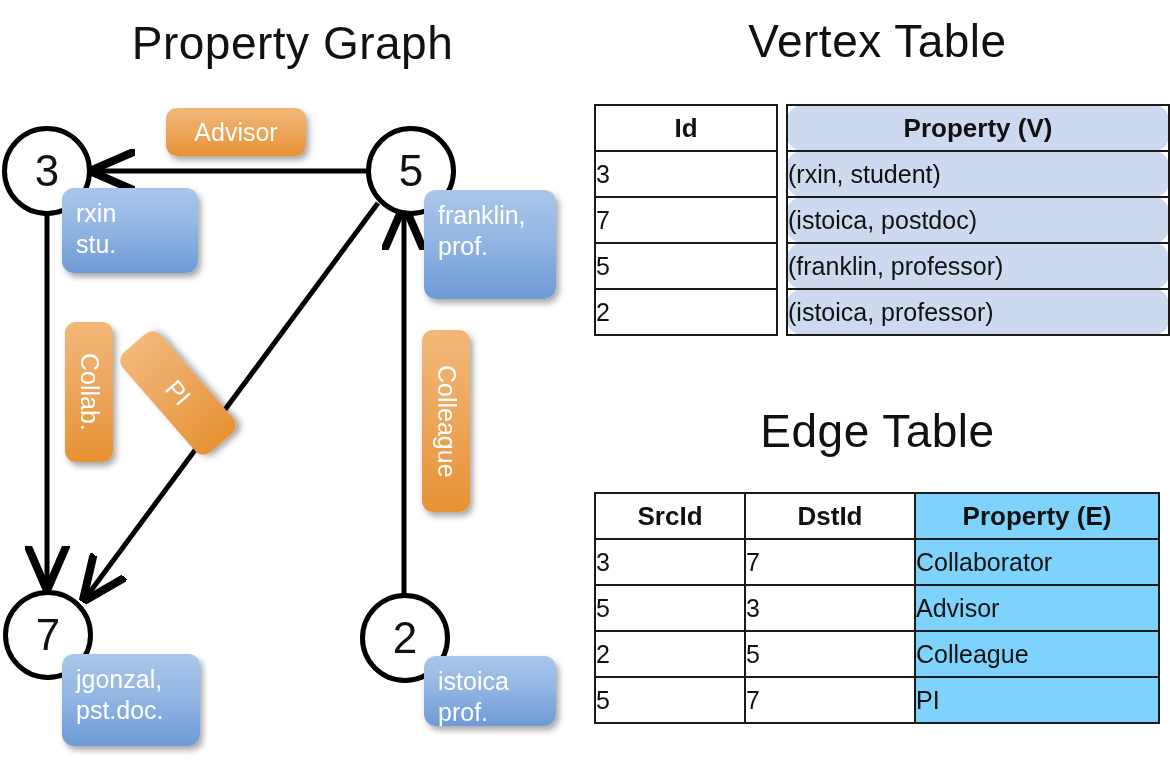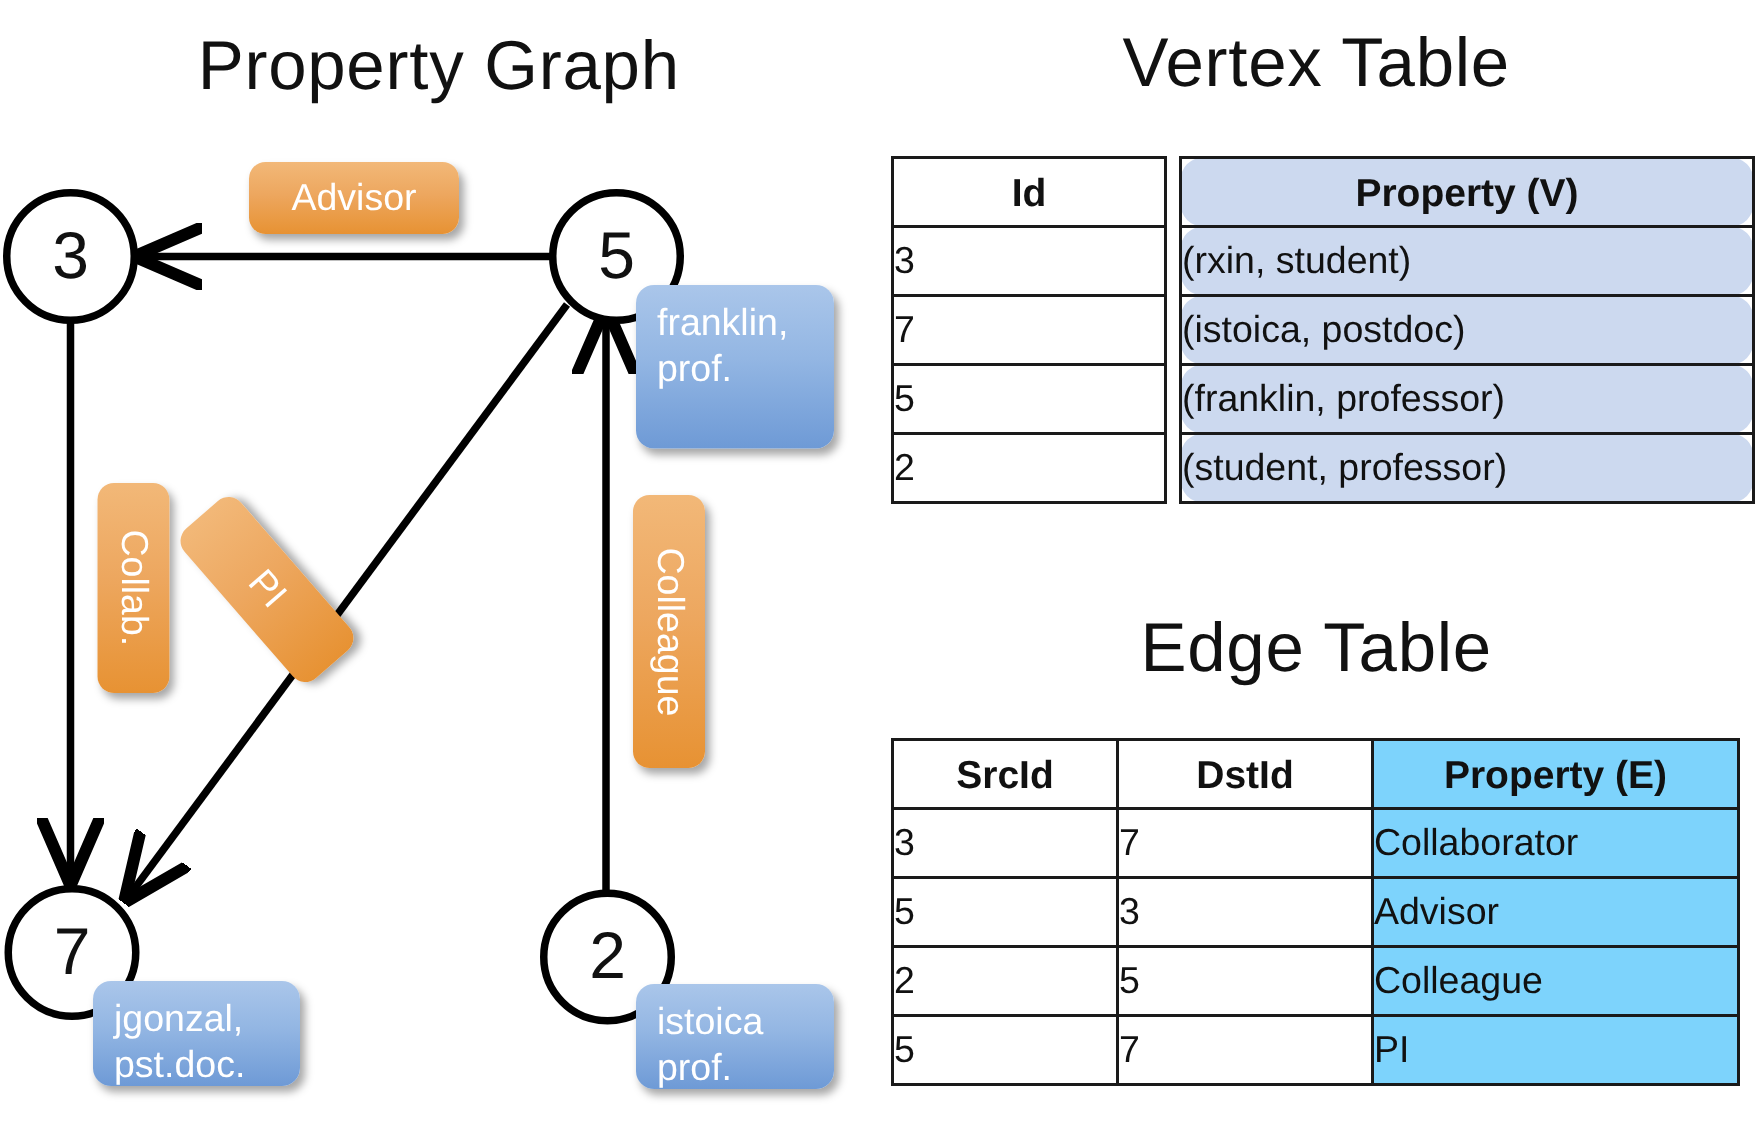--- a/index.html
+++ b/index.html
@@ -161,25 +161,27 @@
   <div class="node-circle" style="left:366px; top:126px; width:90px; height:90px;">
     <span>5</span>
   </div>
   <div class="node-circle" style="left:3px; top:590px; width:90px; height:90px;">
     <span>7</span>
   </div>
   <div class="node-circle" style="left:360px; top:593px; width:90px; height:90px;">
     <span>2</span>
   </div>
 
+  <div class="vprop" style="left:62px; top:188px; width:136px; height:85px;">rxin
+stu.</div>
 
   <div class="vprop" style="left:424px; top:190px; width:132px; height:109px;">franklin,
 prof.</div>
 
-  <div class="vprop" style="left:62px; top:654px; width:138px; height:70px;">jgonzal,
+  <div class="vprop" style="left:62px; top:654px; width:138px; height:92px;">jgonzal,
 pst.doc.</div>
 
   <div class="vprop" style="left:424px; top:656px; width:132px; height:70px;">istoica
 prof.</div>
 
   <div class="eprop" style="left:166px; top:108px; width:140px; height:48px;">
     <span>Advisor</span>
   </div>
 
   <div class="eprop vertical" style="left:65px; top:322px; width:48px; height:140px;">
@@ -217,21 +219,21 @@
       <td class="c-prop cell-v">(istoica, postdoc)</td>
     </tr>
     <tr>
       <td class="c-id">5</td>
       <td class="spacer-col"></td>
       <td class="c-prop cell-v">(franklin, professor)</td>
     </tr>
     <tr>
       <td class="c-id">2</td>
       <td class="spacer-col"></td>
-      <td class="c-prop cell-v">(student, professor)</td>
+      <td class="c-prop cell-v">(istoica, professor)</td>
     </tr>
   </tbody>
 </table>
 
 <div class="big-title" id="title-edge-table">Edge Table</div>
 
 <table class="tbl" id="edge-table">
   <thead>
     <tr>
       <th class="c-src">SrcId</th>

